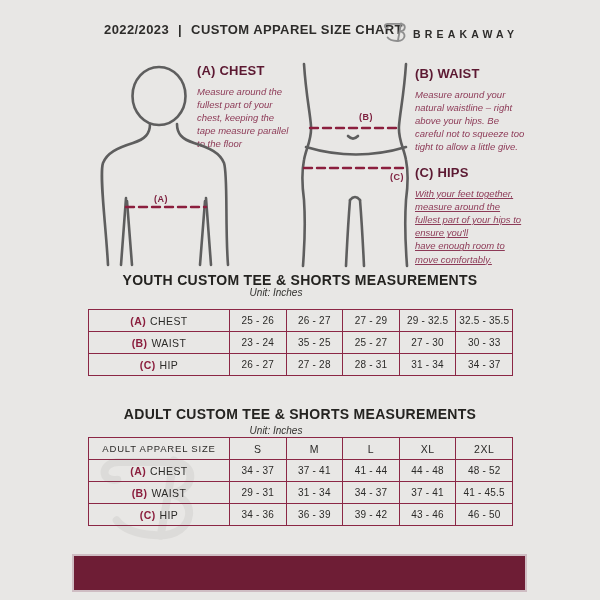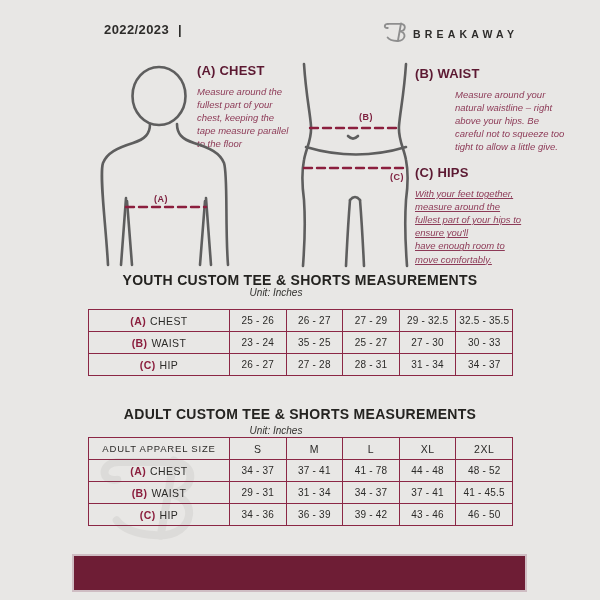--- a/index.html
+++ b/index.html
@@ -27,21 +27,21 @@
   .instr-head{
     font-weight:bold;font-size:13px;color:#5c1932;letter-spacing:.2px;white-space:nowrap;
   }
   .instr-body{
     font-style:italic;font-size:9.5px;line-height:1.38;color:#8d3a57;
     white-space:pre-line;
   }
   .chest-head{left:197px;top:63px;}
   .chest-body{left:197px;top:85px;width:95px;}
   .waist-head{left:415px;top:66px;}
-  .waist-body{left:415px;top:88px;width:110px;margin-left:40px;}
+  .waist-body{left:415px;top:88px;width:110px;}
   .hips-head{left:415px;top:165px;}
   .hips-body{left:415px;top:187px;width:112px;text-decoration:underline;}
 
   
   .marker{
     font-weight:bold;font-size:9px;color:#7e2240;letter-spacing:.5px;
   }
   .marker-a{left:154px;top:194px;}
   .marker-b{left:359px;top:112px;}
   .marker-c{left:390px;top:172px;}
@@ -91,20 +91,21 @@
     left:72px;top:554px;width:451px;height:34px;
     background:#6e1d35;border:2px solid #cfbdc3;z-index:2;
   }
 </style>
 </head>
 <body>
 
 <div class="abs hdr-title">
   <span>2022/2023</span>
   <span class="hdr-sep">|</span>
+  <span>CUSTOM APPAREL SIZE CHART</span>
 </div>
 
 <svg class="abs brand-logo logo" width="28" height="30" viewBox="0 0 36 34">
   <path d="M 27 6 L 23 28.6"></path>
   <path d="M 10 6.5 L 26.5 6.5 C 34 6.5 34 16 24.5 16 C 34.5 16 34 29 22 28.5 C 16.5 28.2 12 27 9.8 24"></path>
   <path d="M 10.5 6.5 C 5 6.5 4.6 12.6 10 11.8"></path>
 </svg>
 <div class="abs brand-name">BREAKAWAY</div>
 
 <svg class="abs watermark" width="120" height="150" viewBox="0 0 36 34">
@@ -216,21 +217,21 @@
     <th class="hdr-cell-size">L</th>
     <th class="hdr-cell-size">XL</th>
     <th class="hdr-cell-size">2XL</th>
   </tr>
   <tr>
     <td class="label-cell">
       <span class="pfx">(A)</span><span>CHEST</span>
     </td>
     <td class="value-cell">34 - 37</td>
     <td class="value-cell">37 - 41</td>
-    <td class="value-cell">41 - 78</td>
+    <td class="value-cell">41 - 44</td>
     <td class="value-cell">44 - 48</td>
     <td class="value-cell">48 - 52</td>
   </tr>
   <tr>
     <td class="label-cell">
       <span class="pfx">(B)</span><span>WAIST</span>
     </td>
     <td class="value-cell">29 - 31</td>
     <td class="value-cell">31 - 34</td>
     <td class="value-cell">34 - 37</td>

